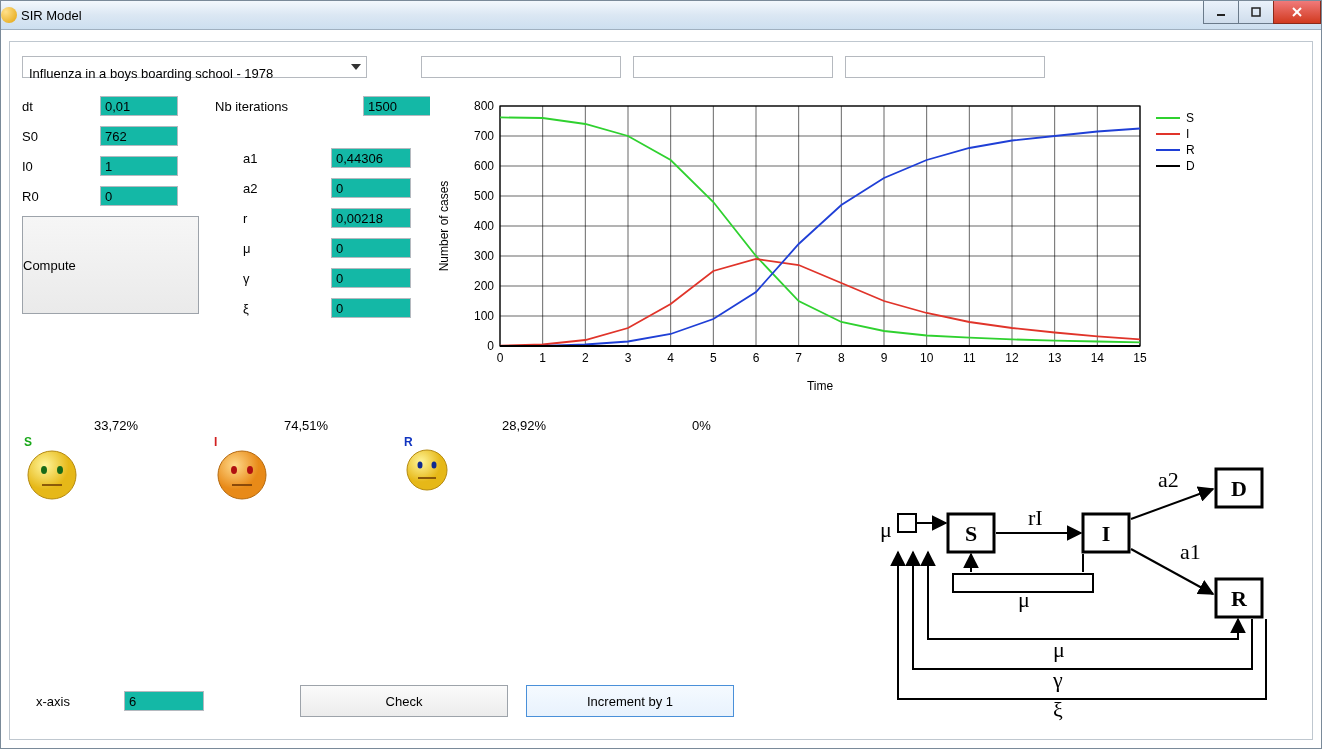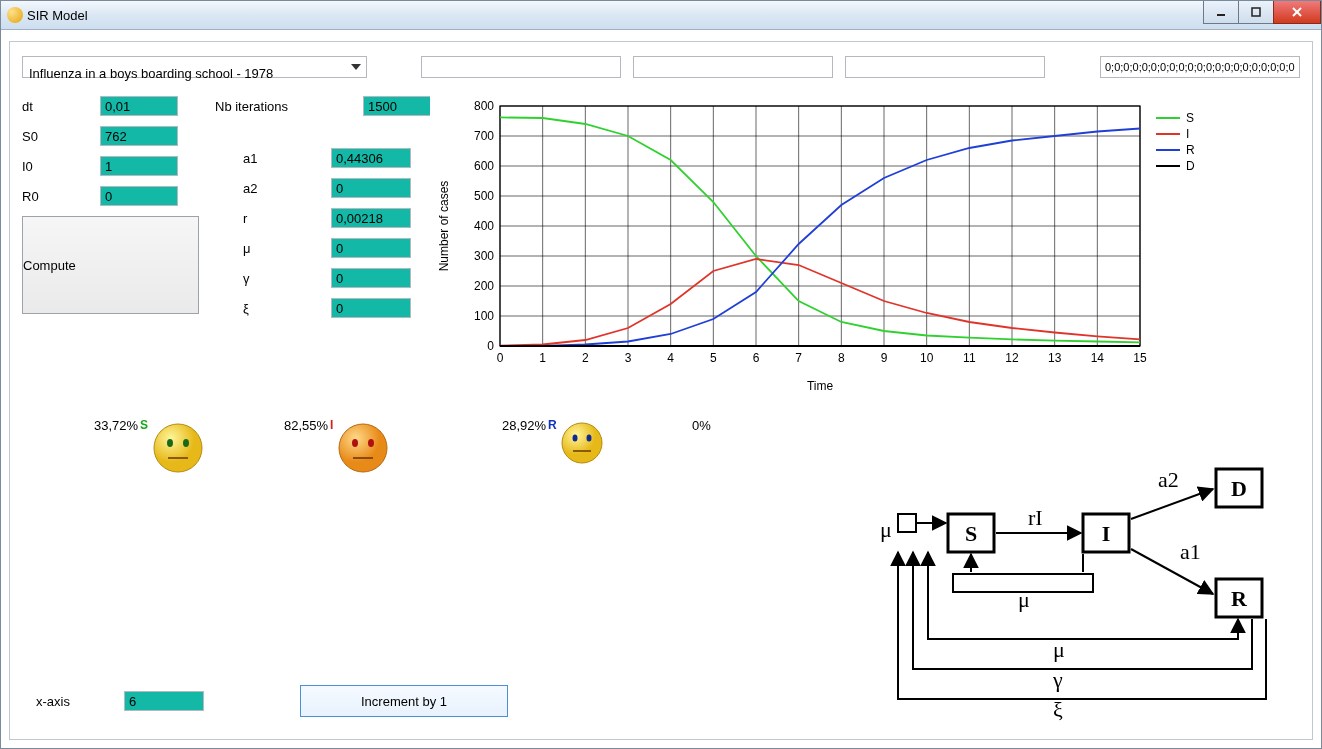--- a/index.html
+++ b/index.html
@@ -1,17 +1,17 @@
 <!DOCTYPE html>
 <html><head>
 <meta charset="utf-8">
 <style>
   html,body{margin:0;padding:0;font-family:"Segoe UI",Tahoma,sans-serif;font-size:13px;color:#000;background:#bcd6e5;}
   .window{width:1322px;height:749px;background:#fff;border:1px solid #7a8a99;box-sizing:border-box;position:relative;}
-  .titlebar{height:28px;background:linear-gradient(to bottom,#f3f8fd 0%,#dbe7f3 50%,#cddff0 100%);border-bottom:1px solid #a0b0c0;display:flex;align-items:center;padding-left:6px;}
+  .titlebar{height:28px;background:linear-gradient(to bottom,#f3f8fd 0%,#dbe7f3 50%,#cddff0 100%);border-bottom:1px solid #a0b0c0;display:flex;align-items:center;padding-left:0;}
   .titlebar .icon{width:16px;height:16px;margin-right:4px;border-radius:50%;background:radial-gradient(circle at 30% 30%,#ffe08a,#e3a30b);}
   .titlebar .title{font-size:13px;}
   .winbtns{position:absolute;right:0;top:0;display:flex;height:22px;}
   .winbtn{width:34px;height:22px;display:flex;align-items:center;justify-content:center;border:1px solid #6a7a8a;border-top:none;background:linear-gradient(to bottom,#eaf2fb,#cfddec);margin-left:-1px;}
   .winbtn.close{width:46px;background:linear-gradient(to bottom,#f07a7a,#d13a1f);color:#fff;border-color:#8a2a1a;}
   .winbtn svg{display:block;}
   .client{position:absolute;left:8px;top:40px;right:8px;bottom:8px;border:1px solid #bfc7cf;background:#fff;padding:14px 12px 12px 12px;box-sizing:border-box;overflow:hidden;}
   
   .toprow{display:flex;align-items:center;gap:12px;margin-bottom:18px;}
   .combo{position:relative;width:345px;height:22px;border:1px solid #b5b9bf;background:#fff;display:flex;align-items:center;padding:12px 20px 0 6px;box-sizing:border-box;}
@@ -26,21 +26,21 @@
   .plabel{width:78px;}
   .plabel2{width:70px;}
   .pinput{width:78px;height:20px;border:1px solid #b5b9bf;background:#14b8a6;padding:0 4px;box-sizing:border-box;display:flex;align-items:center;}
   .pinputw{width:80px;margin-left:48px;}
   .computebtn{width:175px;height:96px;border:1px solid #9da3aa;background:linear-gradient(to bottom,#f6f6f6,#eaeaea);display:flex;align-items:center;cursor:pointer;margin-top:6px;}
   
   .chartarea{position:absolute;left:420px;top:54px;right:14px;height:300px;background:#fff;}
   .chartarea svg{display:block;}
   
   .smrow{position:absolute;left:12px;top:376px;right:14px;display:flex;}
-  .smcell{display:flex;flex-direction:row;align-items:flex-start;}
+  .smcell{display:flex;flex-direction:column;align-items:flex-start;}
   .smcell .pct{margin-left:72px;margin-bottom:2px;}
   .smlabel{font-weight:bold;font-size:12px;margin-bottom:-4px;margin-left:2px;}
   .face{position:relative;}
   
   .diagram{position:absolute;right:14px;bottom:10px;width:440px;height:270px;background:#fff;border:none;}
   .diagram svg{display:block;}
   
   .botrow{position:absolute;left:26px;bottom:22px;display:flex;align-items:center;gap:18px;}
   .btn{height:30px;padding:0 18px;border:1px solid #9da3aa;background:linear-gradient(to bottom,#fbfbfb,#ececec);display:flex;align-items:center;justify-content:center;cursor:pointer;}
   .btn.blue{border:1px solid #4a90d9;background:linear-gradient(to bottom,#f5faff,#e8f2fd);}
@@ -82,21 +82,20 @@
           <svg width="10" height="6">
               <polygon points="0,0 10,0 5,6" fill="#333"></polygon>
             </svg>
         </span>
       </div>
       <div style="flex:0 0 30px"></div>
       <div class="tbox toptxt"></div>
       <div class="tbox toptxt"></div>
       <div class="tbox toptxt"></div>
       <div style="flex:1"></div>
-      <div class="tbox topnums" style="font-size:11px;">0;0;0;0;0;0;0;0;0;0;0;0;0;0;0;0;0;0;0;0;0</div>
     </div>
 
     <div class="params">
       <div class="plefttop">
         <div class="prow">
             <span class="plabel">dt</span>
             <div class="pinput">0,01</div>
           </div>
         <div class="prow">
             <span class="plabel">S0</span>
@@ -231,21 +230,21 @@
                 </radialGradient>
               </defs>
               <circle cx="30" cy="30" r="24" fill="url(#g1)" stroke="#b58a10" stroke-width="1"></circle>
               <ellipse cx="22" cy="25" rx="3" ry="4" fill="#186a18"></ellipse>
               <ellipse cx="38" cy="25" rx="3" ry="4" fill="#186a18"></ellipse>
               <line x1="20" y1="40" x2="40" y2="40" stroke="#8a5a0a" stroke-width="2"></line>
             </svg>
         </span>
       </div>
       <div class="smcell" style="width:190px">
-        <span class="pct">82,55%</span>
+        <span class="pct">74,51%</span>
         <span class="smlabel" style="color:#d12020">I</span>
         <span class="face">
           <svg width="60" height="60">
               <defs>
                 <radialGradient id="g2" cx="35%" cy="30%">
                   <stop offset="0%" stop-color="#ffd98a"></stop>
                   <stop offset="100%" stop-color="#e88a18"></stop>
                 </radialGradient>
               </defs>
               <circle cx="30" cy="30" r="24" fill="url(#g2)" stroke="#b56a10" stroke-width="1"></circle>
@@ -323,19 +322,22 @@
         <text x="195" y="258">ξ</text>
 
         <line x1="380" y1="180" x2="380" y2="160" stroke="#000" stroke-width="2" marker-end="url(#ar)"></line>
       </svg>
     </div>
 
     <div class="botrow">
       <span style="width:70px;display:inline-block">x-axis</span>
       <div class="pinput" style="width:80px">6</div>
       <div style="width:60px"></div>
+      <div class="btn btnw">
+          <span>Check</span>
+        </div>
       <div class="btn btnw blue">
           <span>Increment by 1</span>
         </div>
     </div>
 
   </div>
 </div>
 
 </body></html>

